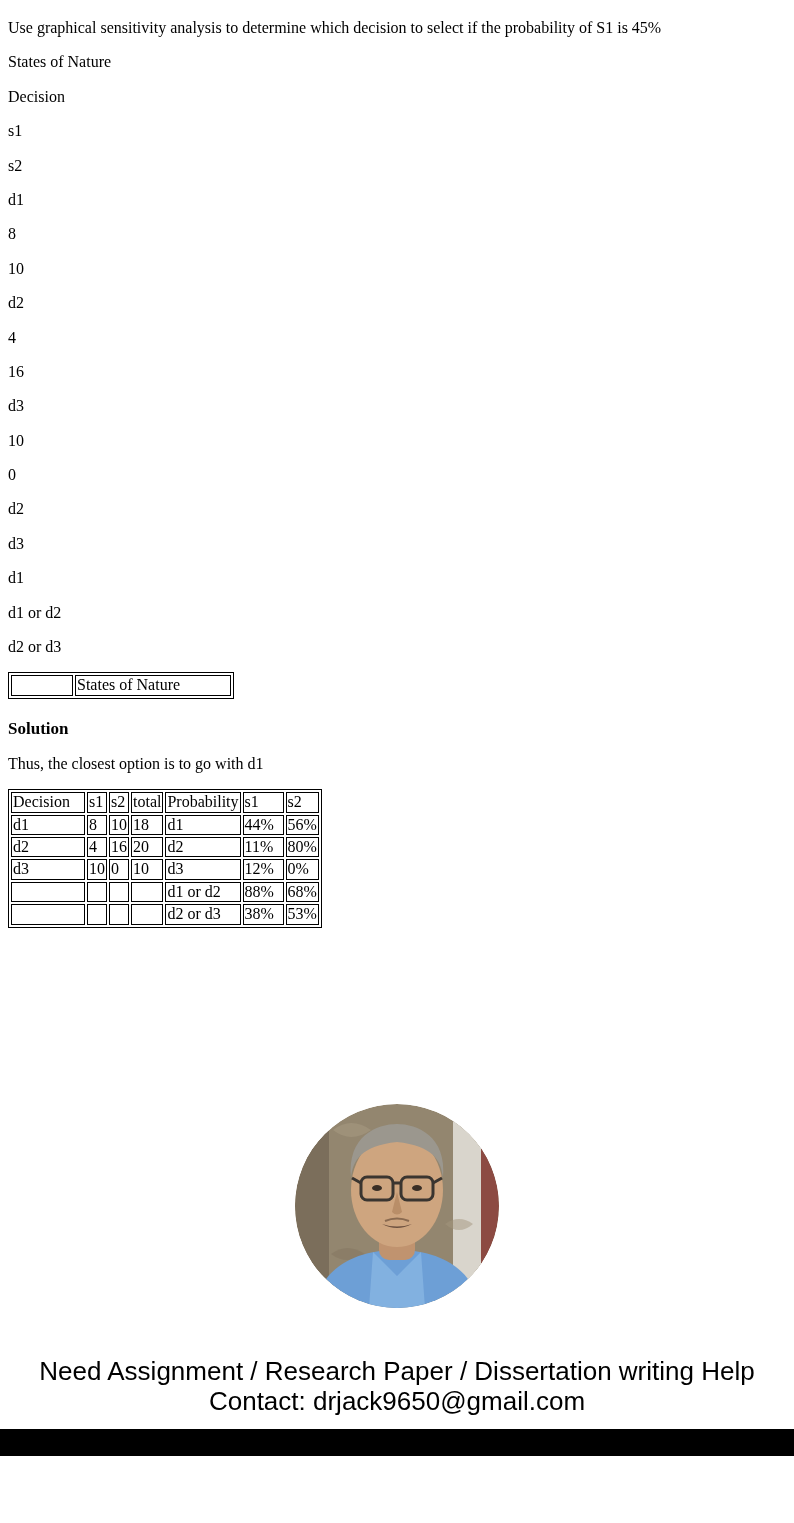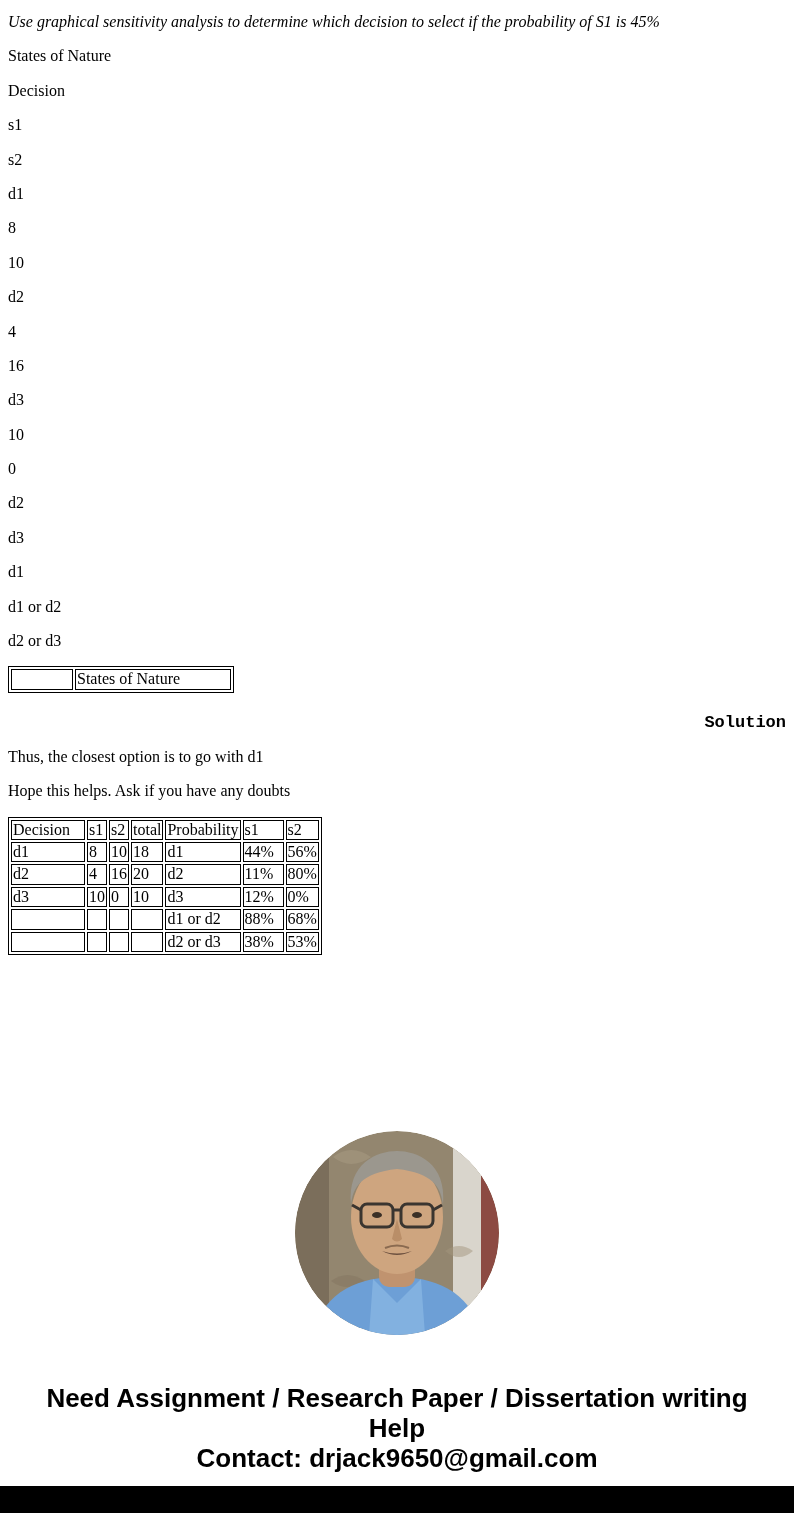--- a/index.html
+++ b/index.html
@@ -7,21 +7,21 @@
   body {
     width: 794px;
     min-height: 1523px;
     background: #ffffff;
     color: #000000;
     font-family: "Liberation Serif", serif;
     font-size: 16px;
   }
   .page { padding: 8px; }
   p { margin: 16px 0; line-height: 1.15; }
-  p.first { margin-top: 5px; font-style: italic; }
+  p.first { margin-top: 11px; }
 
   .doc-table {
     border-collapse: separate;
     border-spacing: 2px;
     border: 1px solid #000;
     margin: 16px 0;
   }
   .doc-table td {
     border: 1px solid #000;
     padding: 0 1px;
@@ -40,42 +40,41 @@
   .data-table td.c2 { min-width: 19px; }
   .data-table td.c3 { min-width: 31px; font-family: Liberation Serif, serif; }
   .data-table td.c4 { min-width: 72px; }
   .data-table td.c5 { min-width: 41px; }
   .data-table td.c6 { min-width: 31px; }
 
   h3.solution-heading {
     font-size: 17px;
     font-weight: bold;
     margin: 20px 0 16px 0;
-    font-family: Liberation Mono, monospace;
-    text-align: right;
+    font-family: Liberation Serif, serif;
   }
 
   .avatar-wrap {
     margin-top: 176px;
     display: flex;
     justify-content: center;
   }
   .avatar {
     width: 204px;
     height: 204px;
     border-radius: 50%;
     overflow: hidden;
     display: block;
   }
 
   .footer {
     margin-top: 48px;
     text-align: center;
     font-family: "Liberation Sans", sans-serif;
-    font-weight: bold;
+    font-weight: normal;
     font-size: 26px;
     line-height: 30px;
     padding: 0 12px;
   }
   .footer .footer-line { display: block; }
 
   .bottom-bar {
     margin-top: 5px;
     width: 794px;
     height: 27px;
@@ -113,21 +112,20 @@
       <tr>
         <td class="mini-empty"></td>
         <td class="mini-label">States of Nature</td>
       </tr>
     </tbody>
   </table>
 
   <h3 class="solution-heading">Solution</h3>
 
   <p>Thus, the closest option is to go with d1</p>
-  <p>Hope this helps. Ask if you have any doubts</p>
 
   <table class="doc-table data-table">
     <tbody>
       <tr>
         <td class="c0">Decision</td>
         <td class="c1">s1</td>
         <td class="c2">s2</td>
         <td class="c3">total</td>
         <td class="c4">Probability</td>
         <td class="c5">s1</td>

